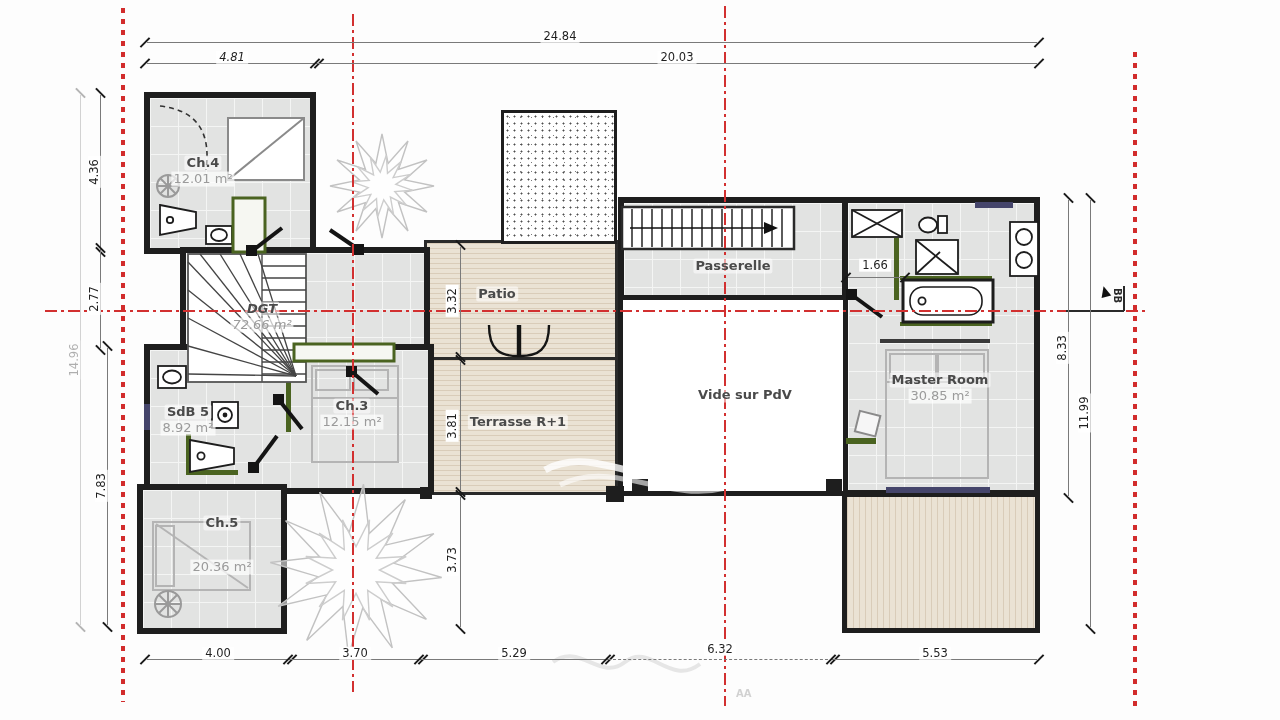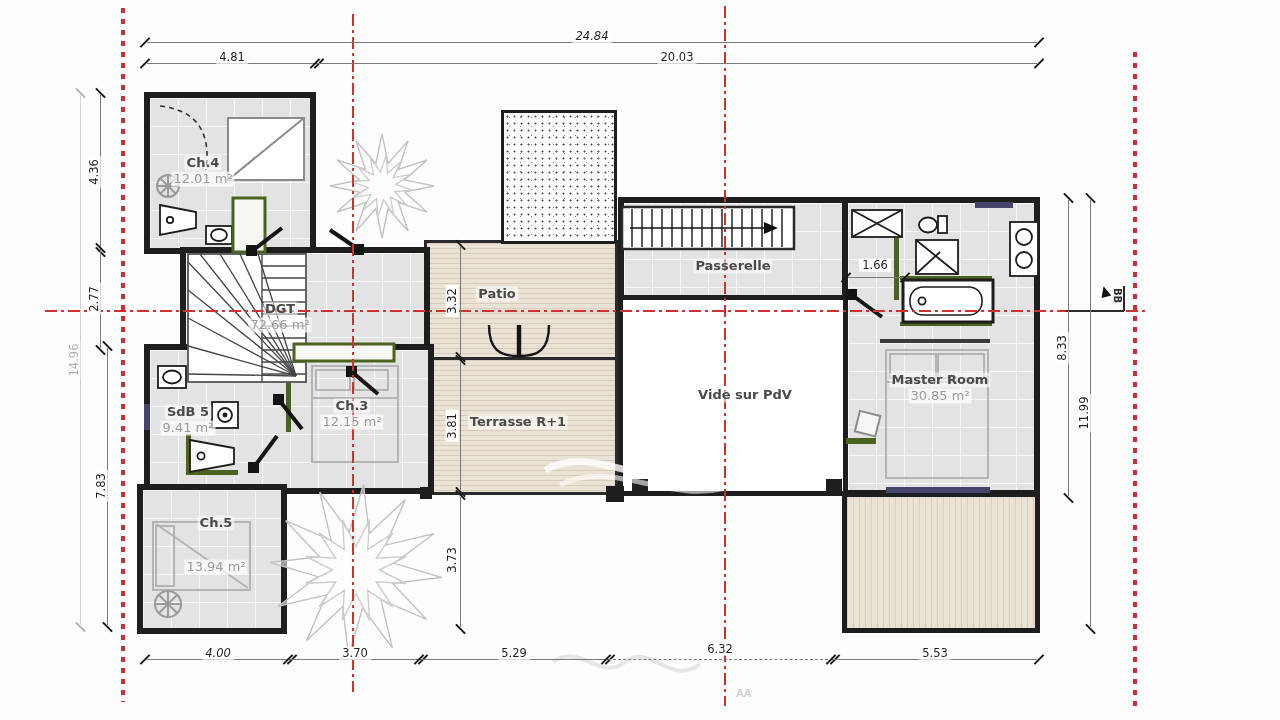--- a/index.html
+++ b/index.html
@@ -304,58 +304,58 @@
   <div class="dim-h" style="left:147px;top:659px;width:143px;"></div>
   <div class="dim-h" style="left:290px;top:659px;width:131px;"></div>
   <div class="dim-h" style="left:421px;top:659px;width:187px;"></div>
   <div class="dim-h dashed" style="left:608px;top:659px;width:225px;"></div>
   <div class="dim-h" style="left:833px;top:659px;width:204px;"></div>
   <div class="dim-v" style="left:460px;top:247px;height:108px;"></div>
   <div class="dim-v" style="left:460px;top:362px;height:128px;"></div>
   <div class="dim-v" style="left:460px;top:497px;height:130px;"></div>
   <div class="dim-h" style="left:848px;top:277px;width:55px;"></div>
 
-  <span class="dim-label" style="left:592px;top:36px;font-style:italic;">24.84</span>
-  <span class="dim-label" style="left:232px;top:57px;">4.81</span>
+  <span class="dim-label" style="left:560px;top:36px;">24.84</span>
+  <span class="dim-label" style="left:232px;top:57px;font-style:italic;">4.81</span>
   <span class="dim-label" style="left:677px;top:57px;">20.03</span>
   <span class="dim-label v" style="left:94px;top:172px;">4.36</span>
   <span class="dim-label v" style="left:94px;top:299px;">2.77</span>
   <span class="dim-label v" style="left:101px;top:486px;">7.83</span>
   <span class="dim-label v faint" style="left:74px;top:360px;">14.96</span>
   <span class="dim-label v" style="left:1062px;top:348px;">8.33</span>
   <span class="dim-label v" style="left:1084px;top:413px;">11.99</span>
-  <span class="dim-label" style="left:218px;top:653px;font-style:italic;">4.00</span>
+  <span class="dim-label" style="left:218px;top:653px;">4.00</span>
   <span class="dim-label" style="left:355px;top:653px;">3.70</span>
   <span class="dim-label" style="left:514px;top:653px;">5.29</span>
   <span class="dim-label" style="left:720px;top:649px;">6.32</span>
   <span class="dim-label" style="left:935px;top:653px;">5.53</span>
   <span class="dim-label v" style="left:452px;top:301px;">3.32</span>
   <span class="dim-label v" style="left:452px;top:426px;">3.81</span>
   <span class="dim-label v" style="left:452px;top:560px;">3.73</span>
   <span class="dim-label" style="left:875px;top:265px;">1.66</span>
 
   <div class="room-label" style="left:203px;top:171px;">
     <span class="rname">Ch.4</span>
     <span class="rarea">12.01 m²</span>
   </div>
-  <div class="room-label" style="left:280px;top:317px;">
+  <div class="room-label" style="left:262px;top:317px;font-style:italic;">
     <span class="rname">DGT</span>
     <span class="rarea">72.66 m²</span>
   </div>
   <div class="room-label" style="left:188px;top:420px;">
     <span class="rname">SdB 5</span>
-    <span class="rarea">9.41 m²</span>
+    <span class="rarea">8.92 m²</span>
   </div>
   <div class="room-label" style="left:352px;top:414px;">
     <span class="rname">Ch.3</span>
     <span class="rarea">12.15 m²</span>
   </div>
-  <div class="room-label" style="left:216px;top:545px;gap:28px;">
+  <div class="room-label" style="left:222px;top:545px;gap:28px;">
     <span class="rname">Ch.5</span>
-    <span class="rarea">13.94 m²</span>
+    <span class="rarea">20.36 m²</span>
   </div>
   <div class="room-label" style="left:497px;top:294px;">
     <span class="rname">Patio</span>
 
   </div>
   <div class="room-label" style="left:518px;top:422px;">
     <span class="rname">Terrasse R+1</span>
 
   </div>
   <div class="room-label" style="left:733px;top:266px;">

